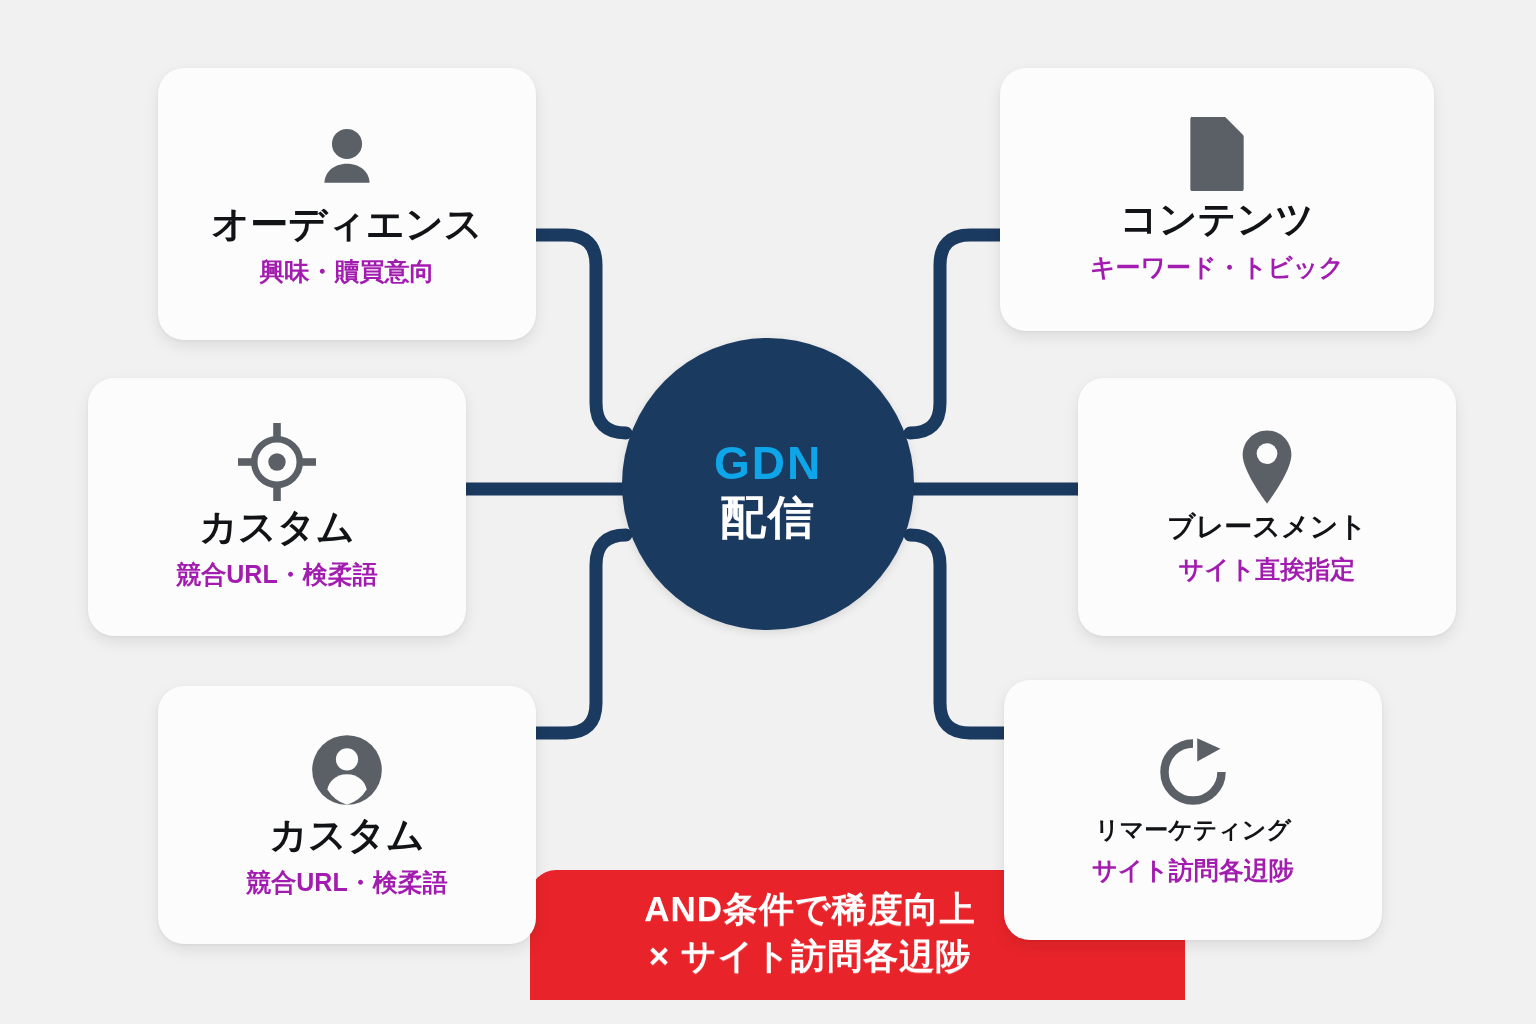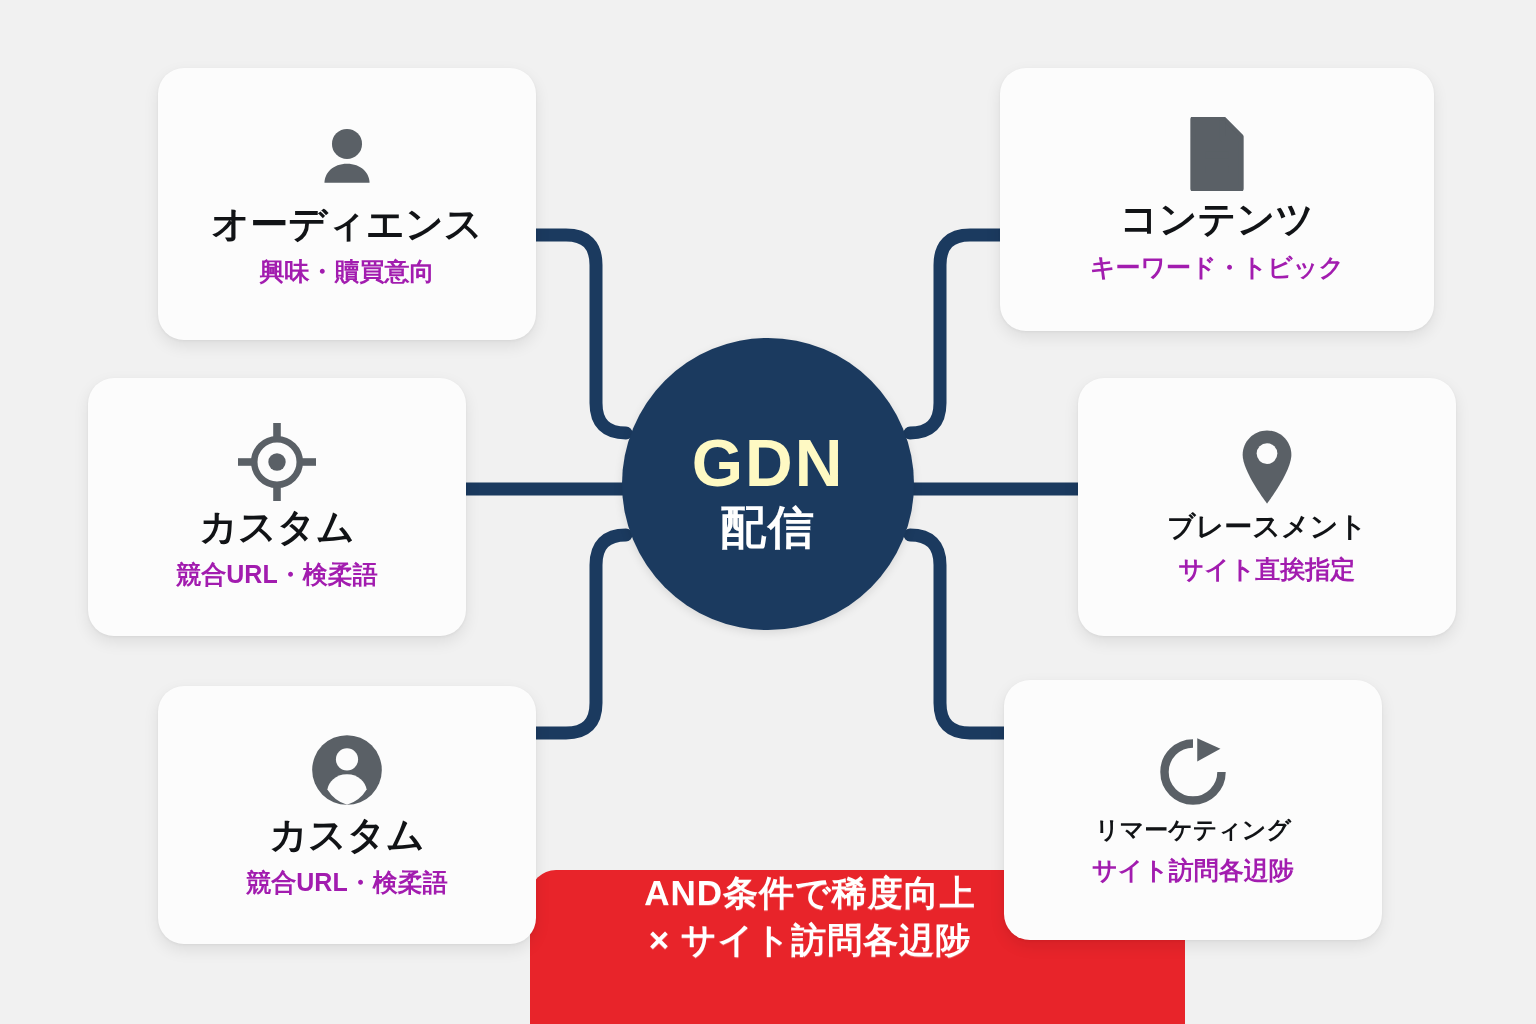--- a/index.html
+++ b/index.html
@@ -26,25 +26,26 @@
     height: 1024px;
     z-index: 1;
   }
 
   
   .banner {
     position: absolute;
     left: 530px;
     top: 870px;
     width: 655px;
-    height: 154px;
+    height: 130px;
     background: #e8242a;
     border-top-left-radius: 26px;
     z-index: 2;
     box-sizing: border-box;
+    padding-top: 16px;
   }
   .banner-line {
     color: #ffffff;
     font-weight: bold;
     font-size: 35px;
     letter-spacing: 1px;
     text-align: center;
     line-height: 1.34;
     white-space: nowrap;
     padding-right: 95px;
@@ -61,22 +62,22 @@
     border-radius: 50%;
     background: #1b3a5f;
     z-index: 4;
     display: flex;
     flex-direction: column;
     align-items: center;
     justify-content: center;
     box-shadow: 0 3px 10px rgba(0,0,0,0.10);
   }
   .hub-main {
-    color: #fef9c3;
-    font-size: 66px;
+    color: #0ea5e9;
+    font-size: 46px;
     font-weight: bold;
     letter-spacing: 2px;
     line-height: 1.05;
     margin-top: 16px;
   }
   .hub-sub {
     color: #ffffff;
     font-size: 46px;
     font-weight: bold;
     letter-spacing: 2px;

